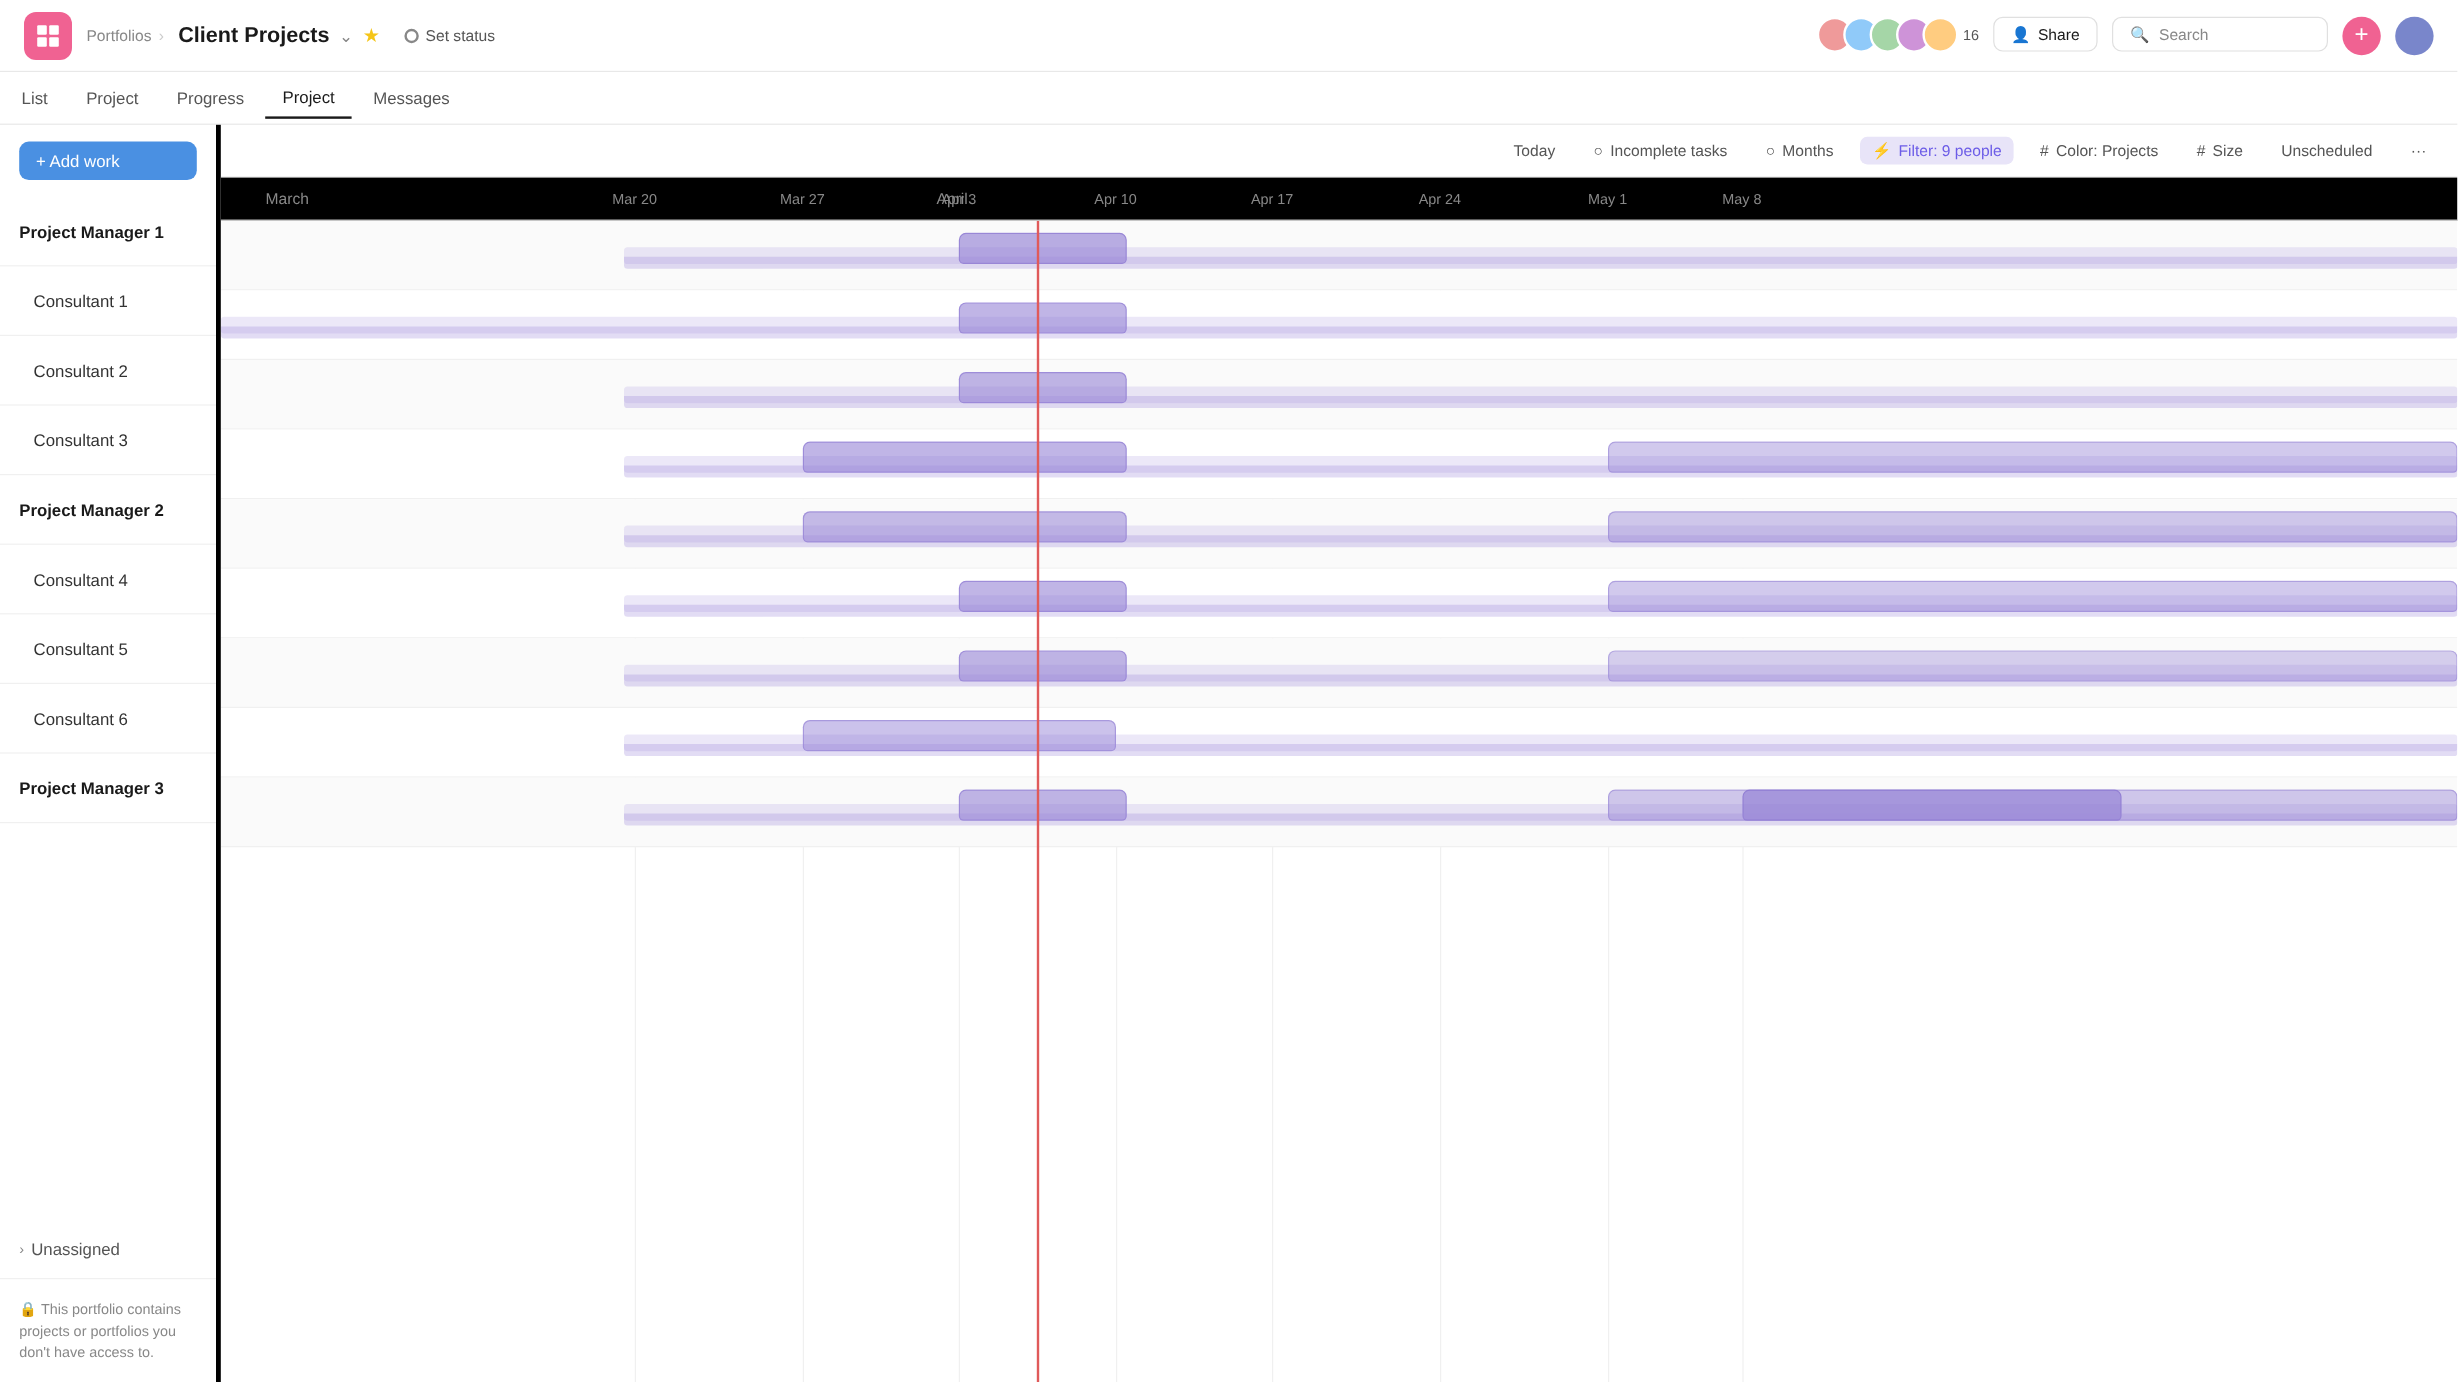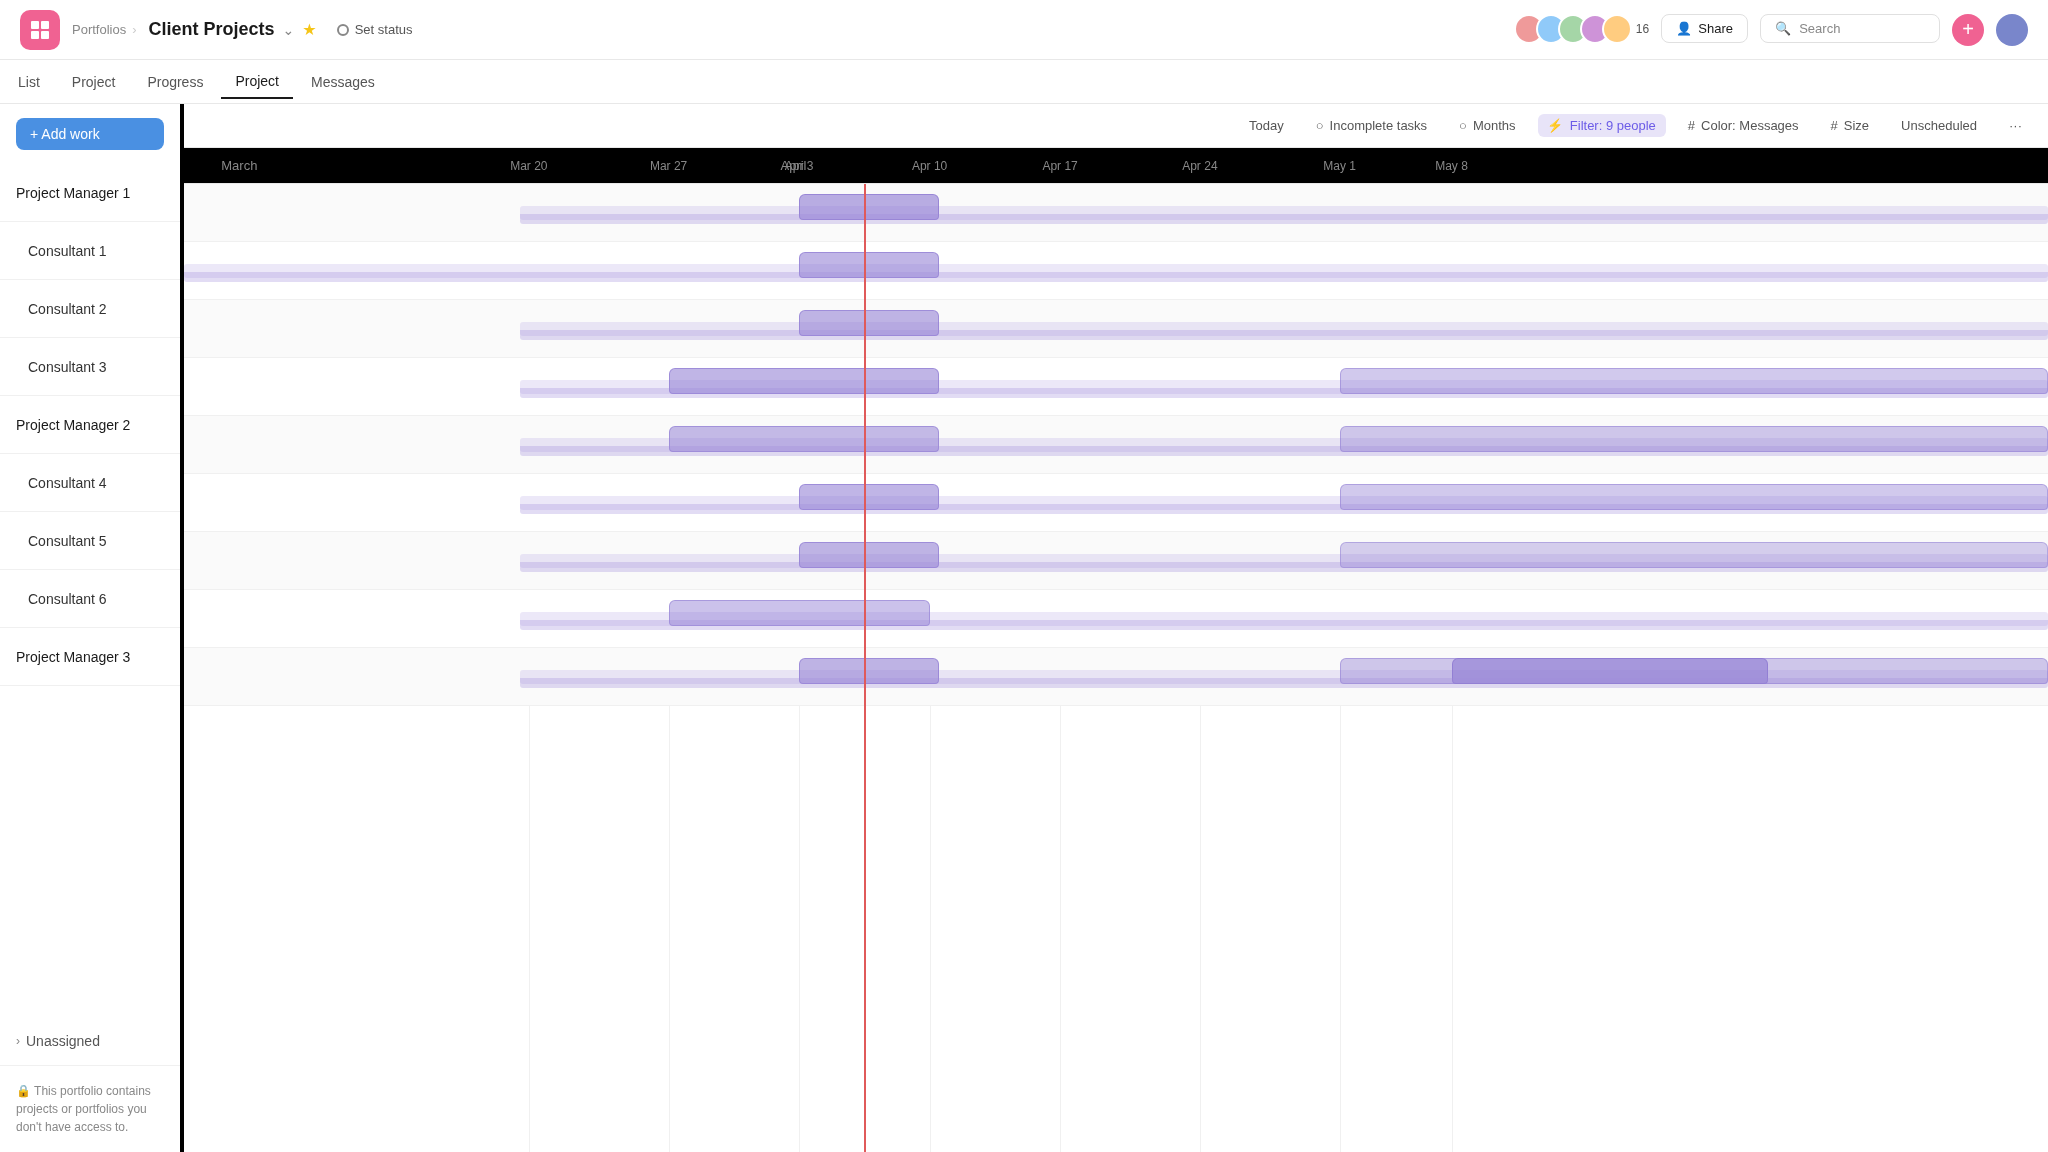--- a/index.html
+++ b/index.html
@@ -147,21 +147,21 @@
     .person-row {
       height: 58px;
       display: flex;
       align-items: center;
       padding: 0 16px;
       font-size: 14px;
       color: #1a1a1a;
       border-bottom: 1px solid #f0f0f0;
     }
     .person-row.manager {
-      font-weight: 400;
+      font-weight: 700;
     }
     .person-row.consultant {
       padding-left: 28px;
       font-weight: 400;
       color: #333;
     }
     .unassigned-row {
       height: 48px;
       display: flex;
       align-items: center;
@@ -367,21 +367,21 @@
       <div class="toolbar-btn">
         <span>○</span>
         <span>Months</span>
       </div>
       <div class="toolbar-btn active-filter">
         <span>⚡</span>
         <span>Filter: 9 people</span>
       </div>
       <div class="toolbar-btn">
         <span>#</span>
-        <span>Color: Messages</span>
+        <span>Color: Projects</span>
       </div>
       <div class="toolbar-btn">
         <span>#</span>
         <span>Size</span>
       </div>
       <div class="toolbar-btn">
         <span>Unscheduled</span>
       </div>
       <div class="toolbar-btn">
         <span>···</span>

